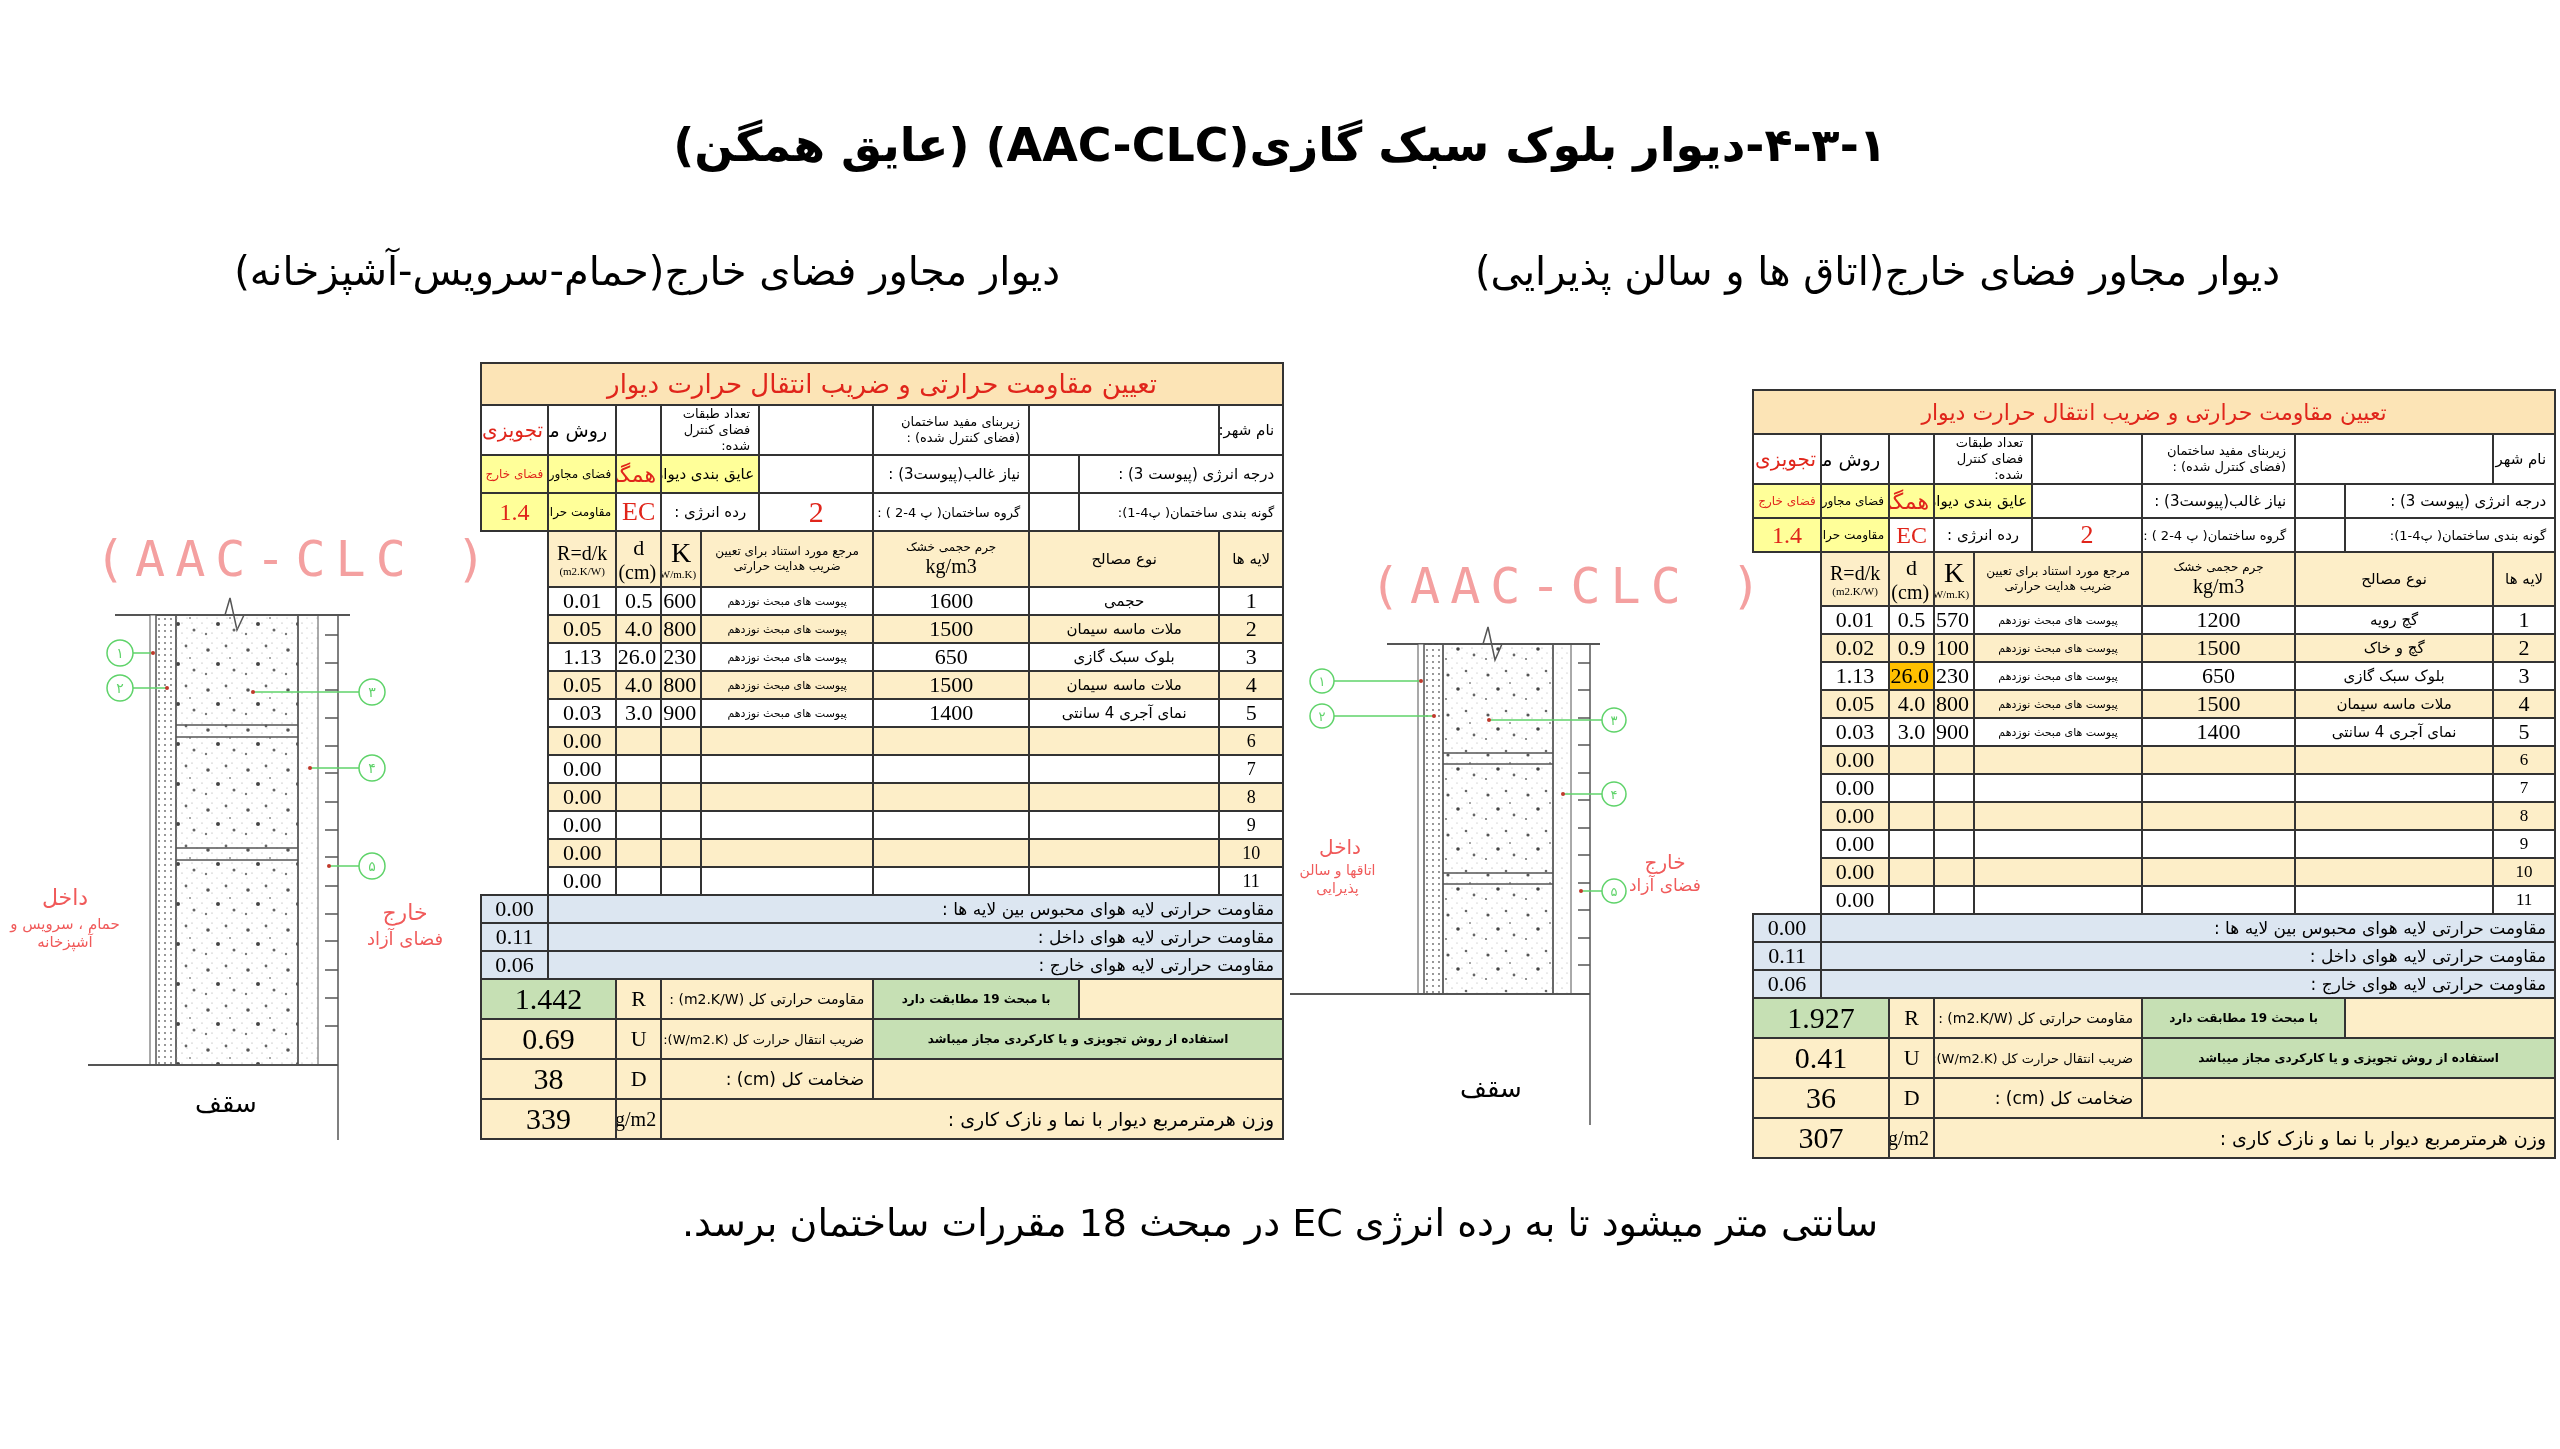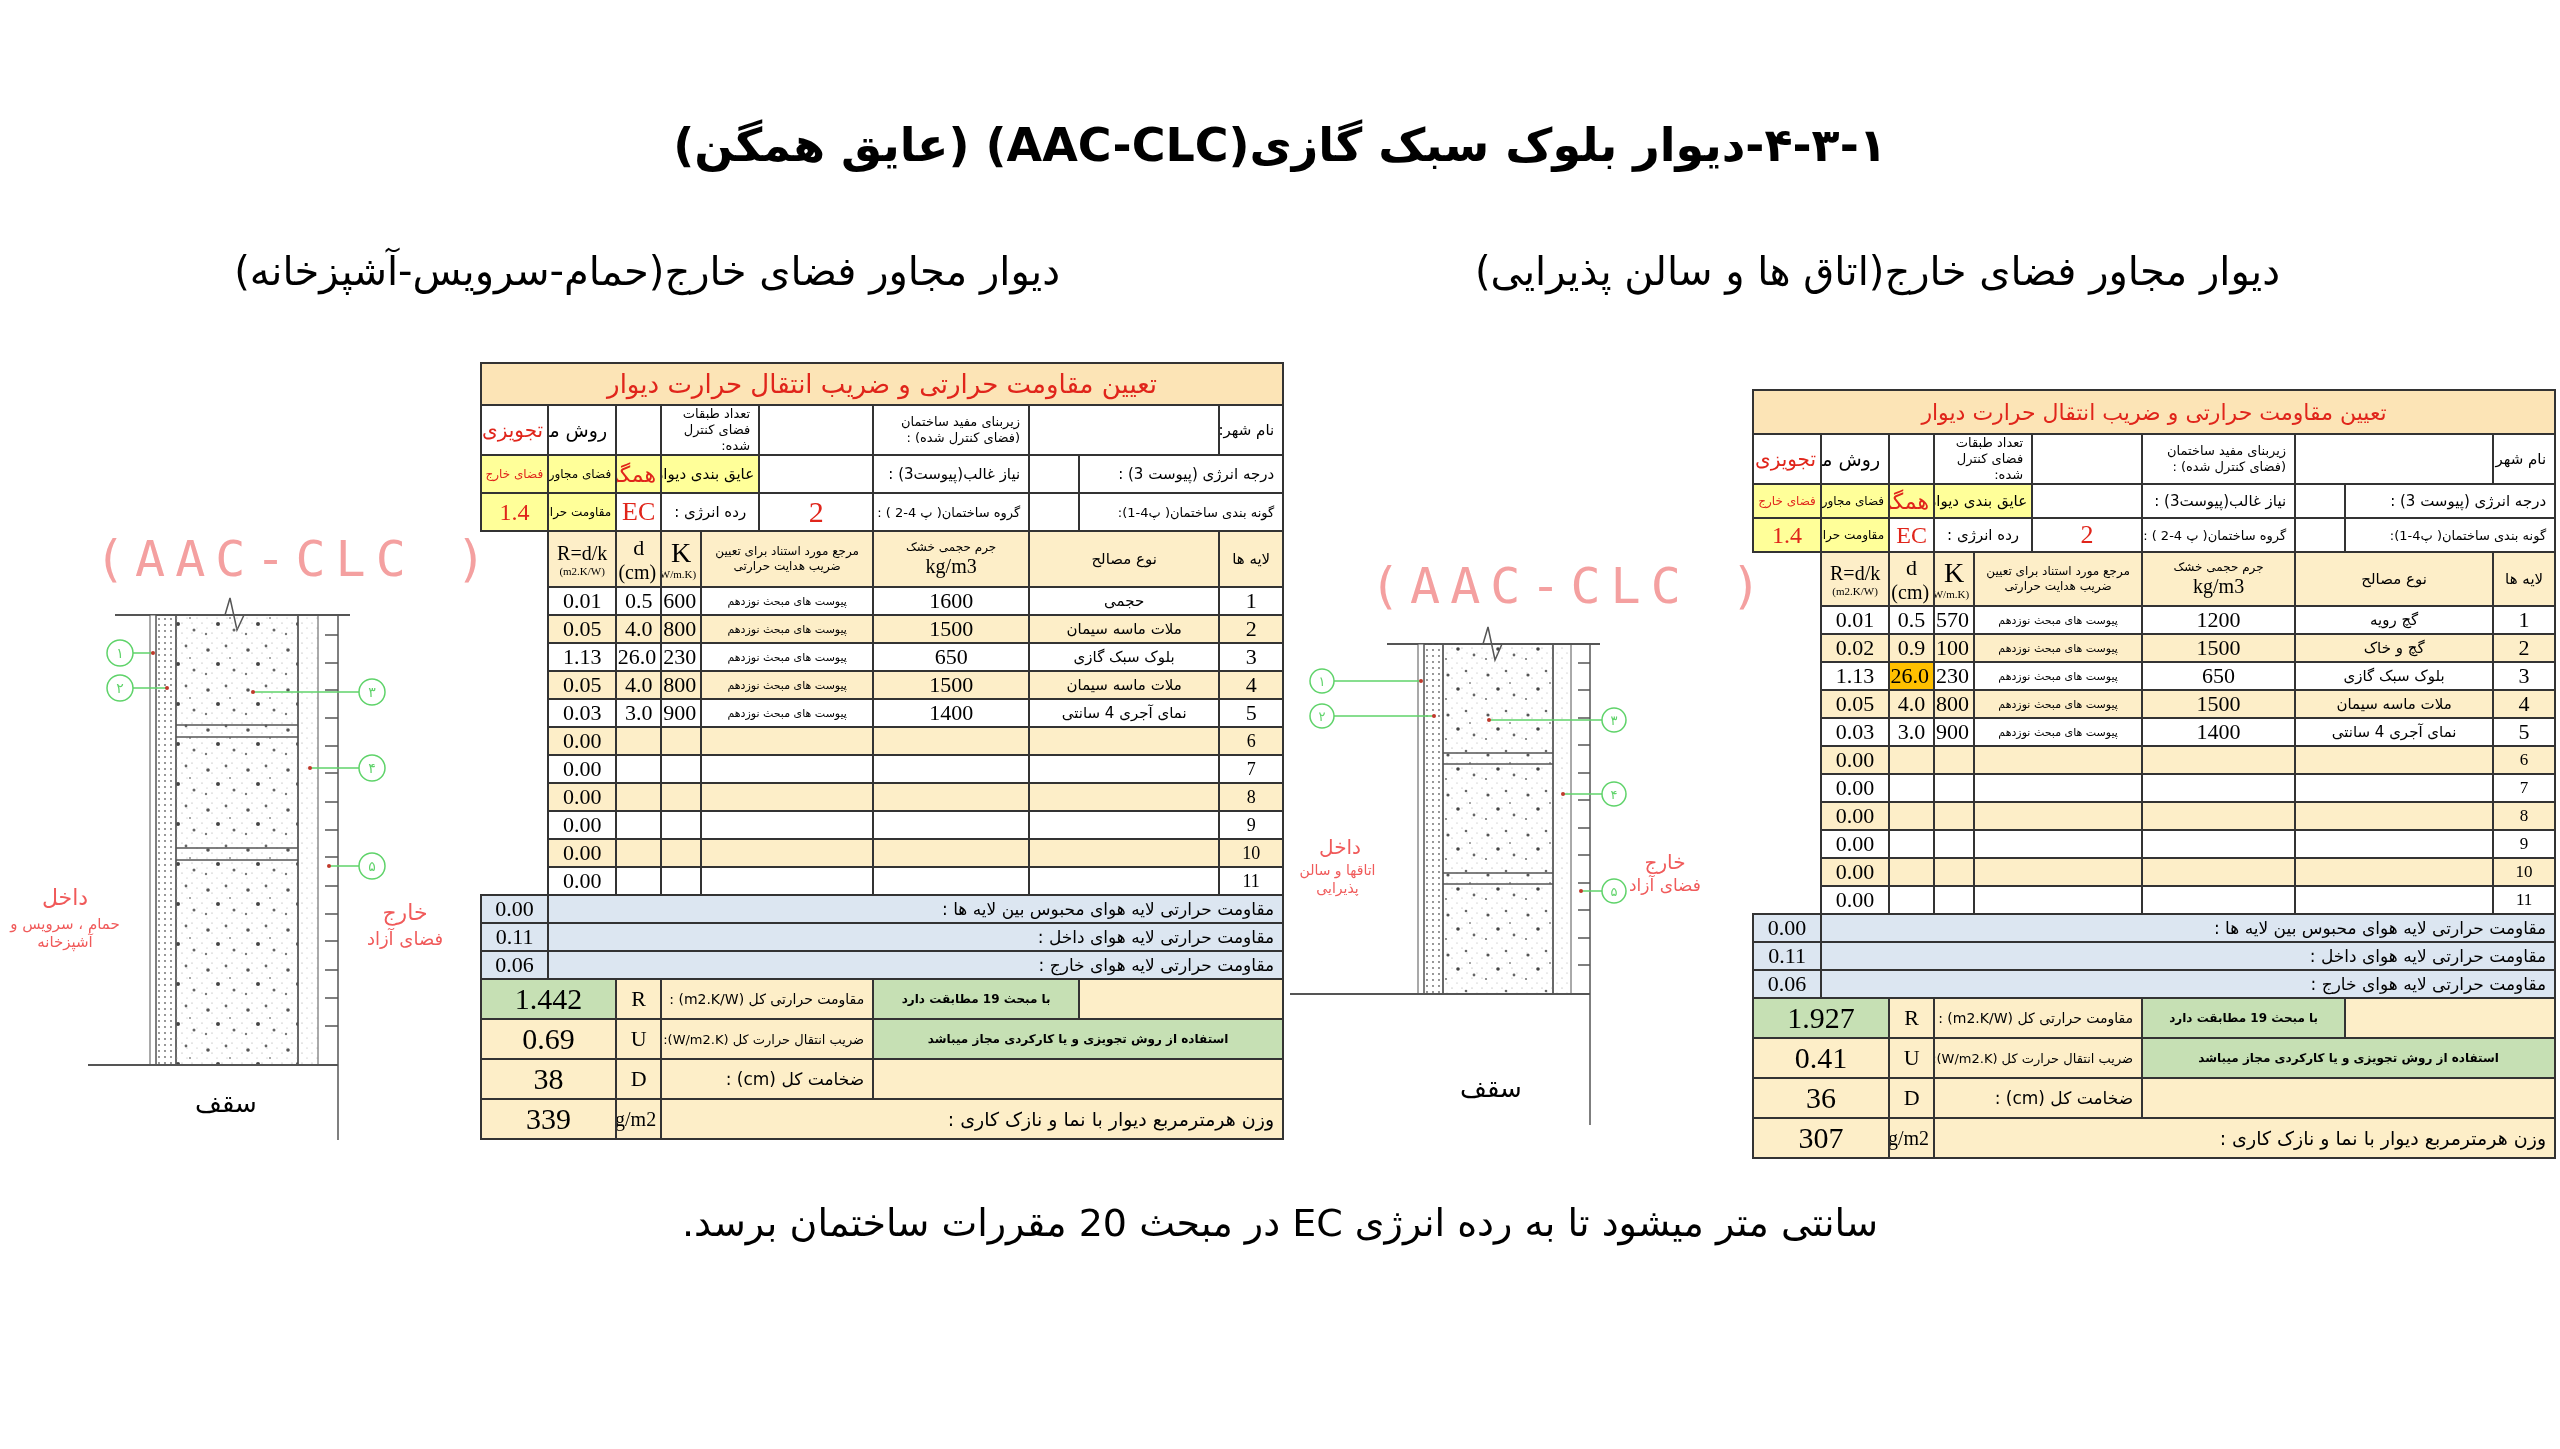--- a/index.html
+++ b/index.html
@@ -625,14 +625,14 @@
   </tr>
   <tr style="height:40px" class="c-peach">
     <td colspan="8" class="lbl right-al" style="font-size:19px;">وزن هرمترمربع دیوار با نما و نازک کاری :</td>
     <td class="num" style="font-size:20px;">Kg/m2</td>
     <td colspan="2" class="num-l">307</td>
   </tr>
 </tbody>
   </table>
 
 <div class="abs footer-text">
-  <div>سانتی متر میشود تا به رده انرژی EC در مبحث 20 مقررات ساختمان برسد.</div>
+  <div>سانتی متر میشود تا به رده انرژی EC در مبحث 18 مقررات ساختمان برسد.</div>
 </div>
 
 </body></html>

